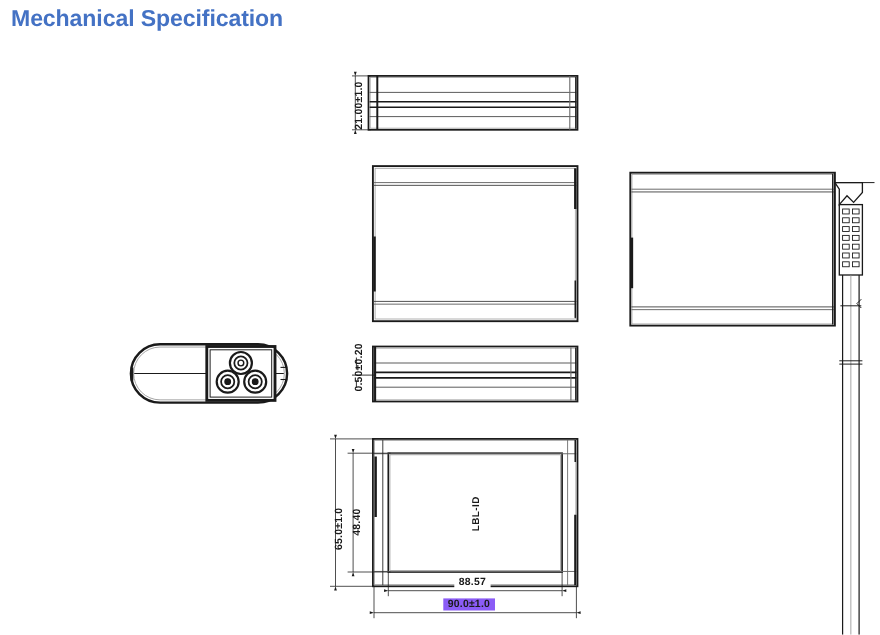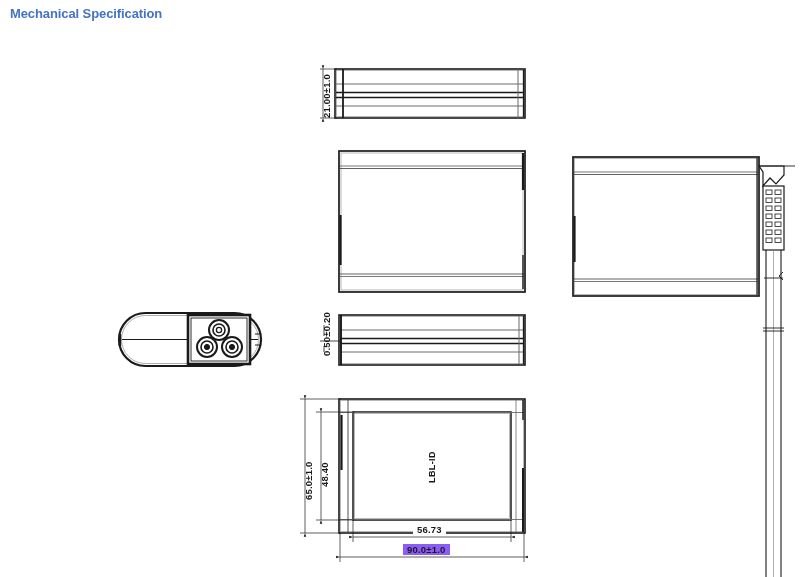--- a/index.html
+++ b/index.html
@@ -12,21 +12,21 @@
     height: 577px;
     position: relative;
     overflow: hidden;
     font-family: "Liberation Sans", sans-serif;
   }
 
   #page-title {
     position: absolute;
     left: 10px;
     top: 6px;
-    font-size: 13px;
+    font-size: 21px;
     font-weight: bold;
     color: #4472C4;
     letter-spacing: -0.1px;
     white-space: nowrap;
   }
 
   #drawing-canvas {
     position: absolute;
     left: 0;
     top: 0;
@@ -251,17 +251,17 @@
 </svg>
 
 <div class="dim-text dim-vert" style="left:321px; top:118px;">21.00±1.0</div>
 
 <div class="dim-text dim-vert" style="left:321px; top:356px;">0.50±0.20</div>
 
 <div class="dim-text dim-vert" style="left:303px; top:500px;">65.0±1.0</div>
 
 <div class="dim-text dim-vert" style="left:319px; top:487px;">48.40</div>
 
-<div class="dim-text" style="left:413px; top:524px; background:#ffffff; padding:0 4px;">56.73</div>
+<div class="dim-text" style="left:413px; top:524px; background:#ffffff; padding:0 4px;">88.57</div>
 
 <div class="dim-text" style="left:403px; top:544px; background:#8b5cf6; padding:0 4px;">90.0±1.0</div>
 
 <div class="label-vert" style="left:427px; top:483px;">LBL-ID</div>
 
 </body></html>

